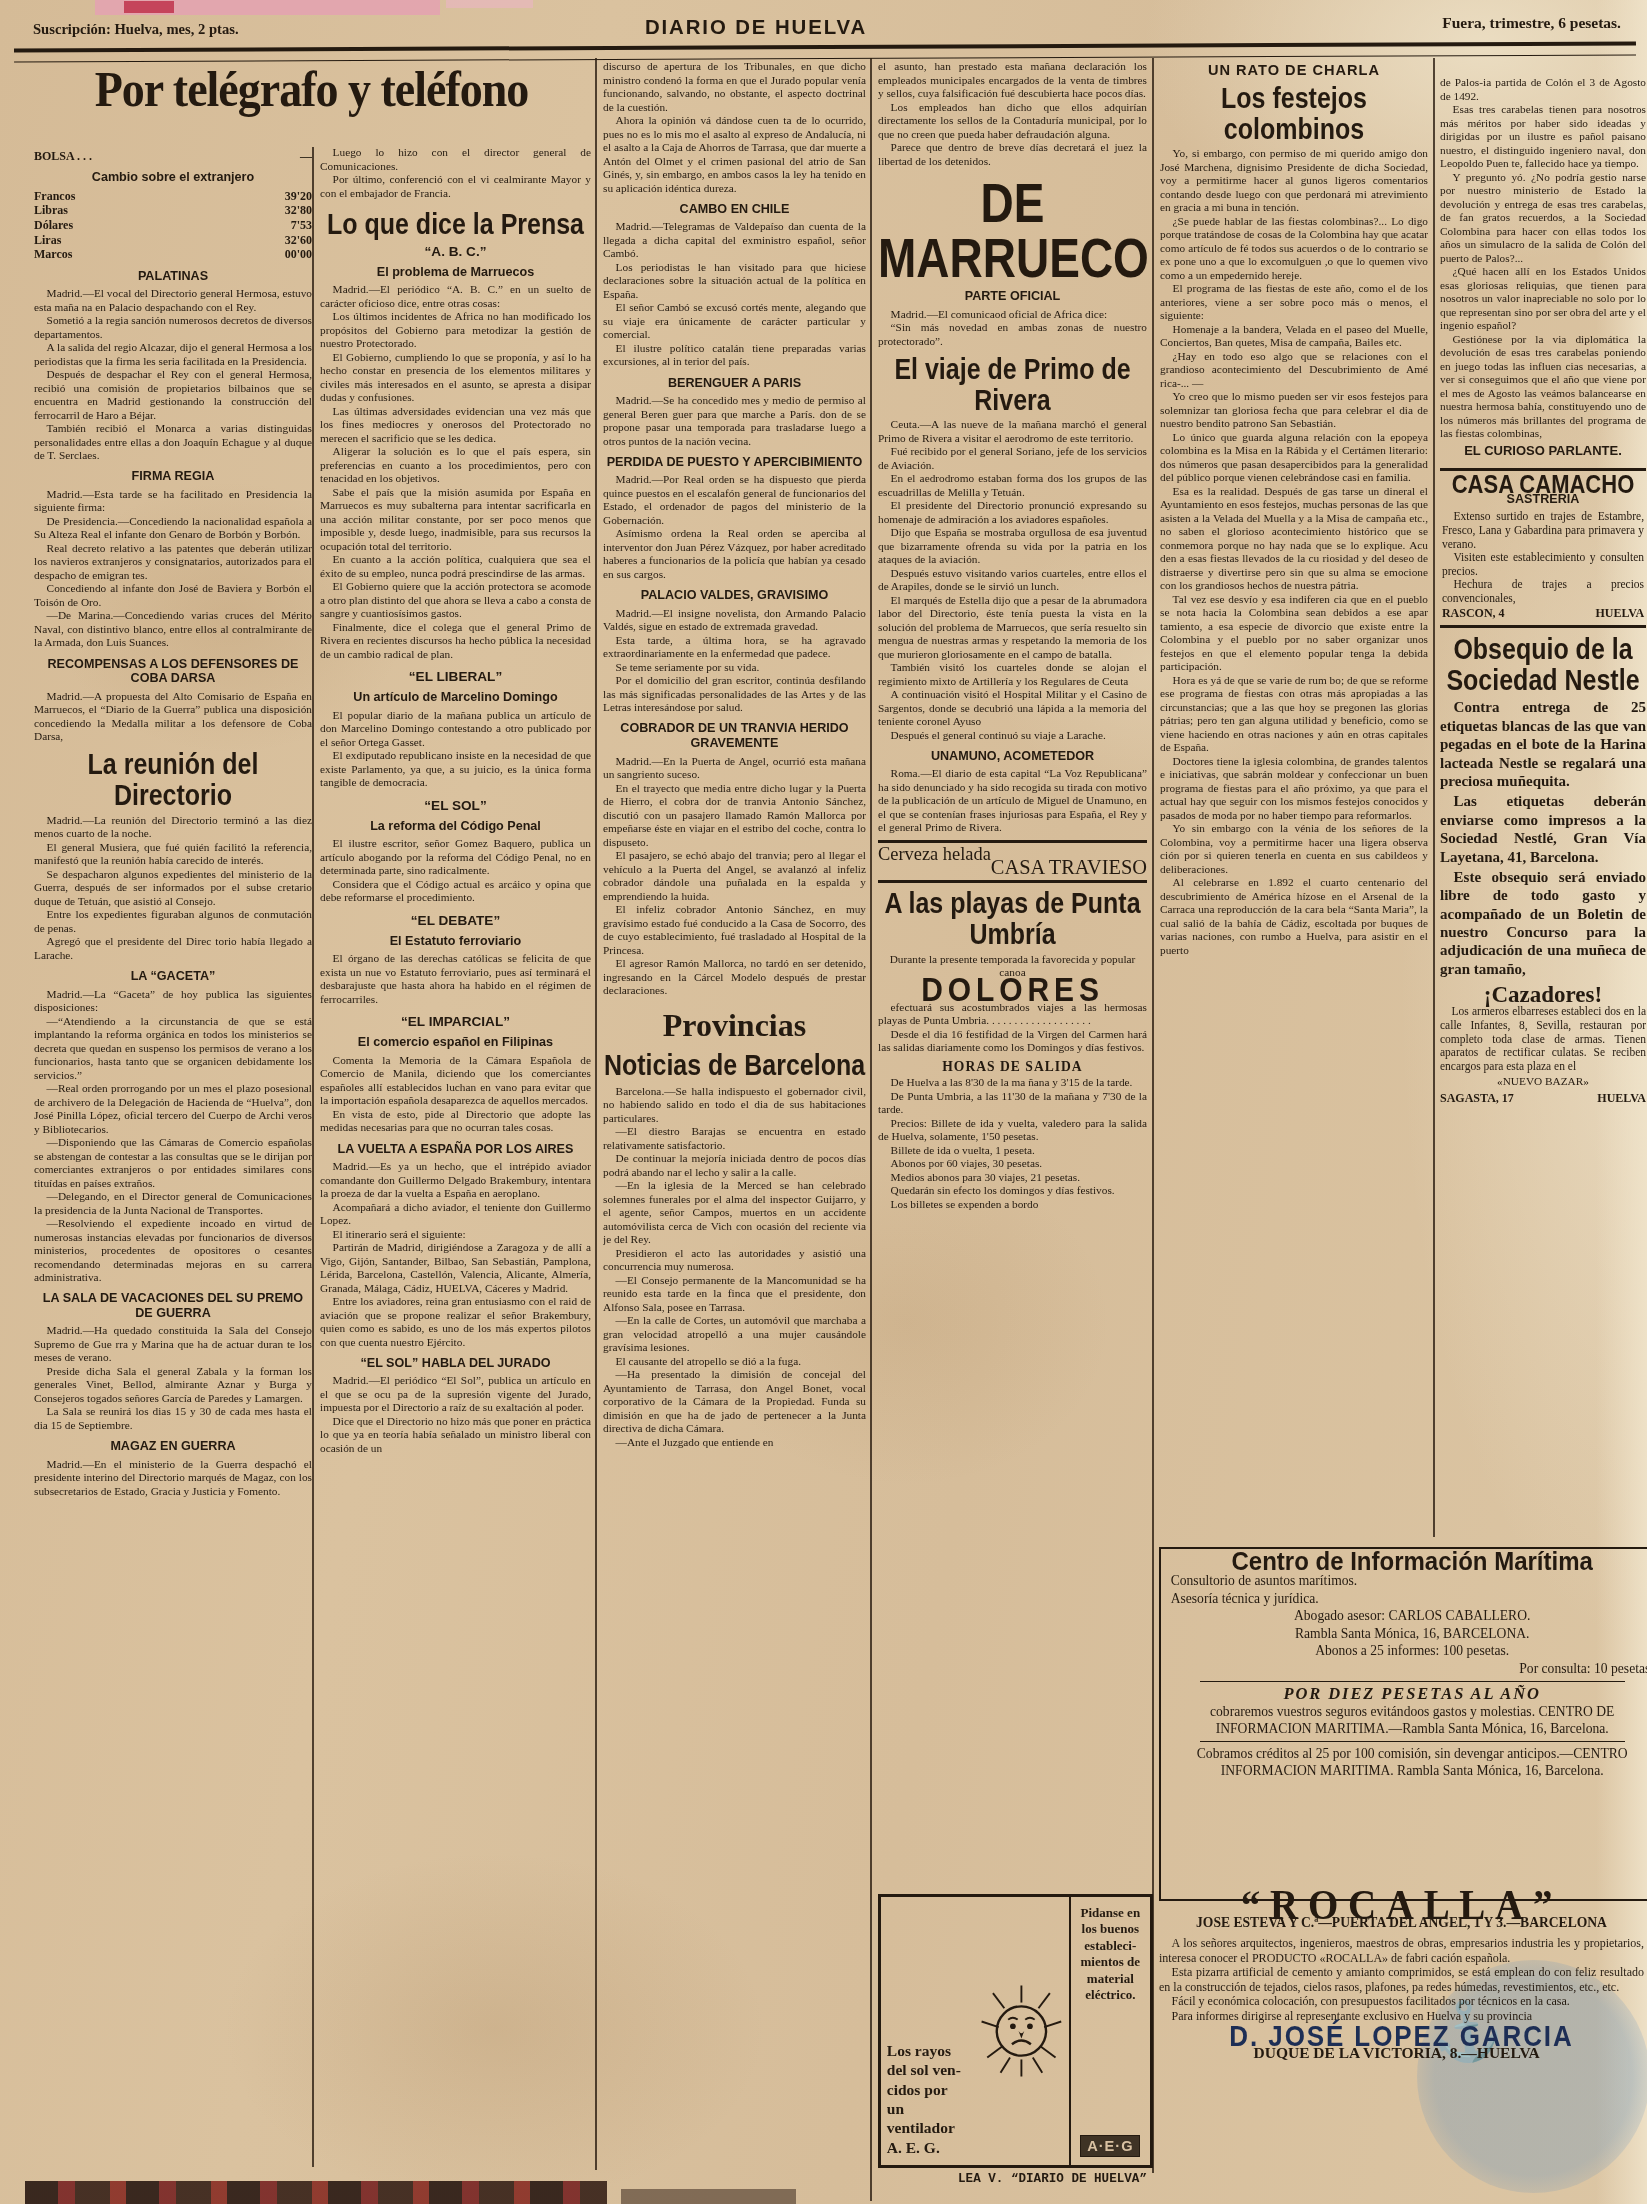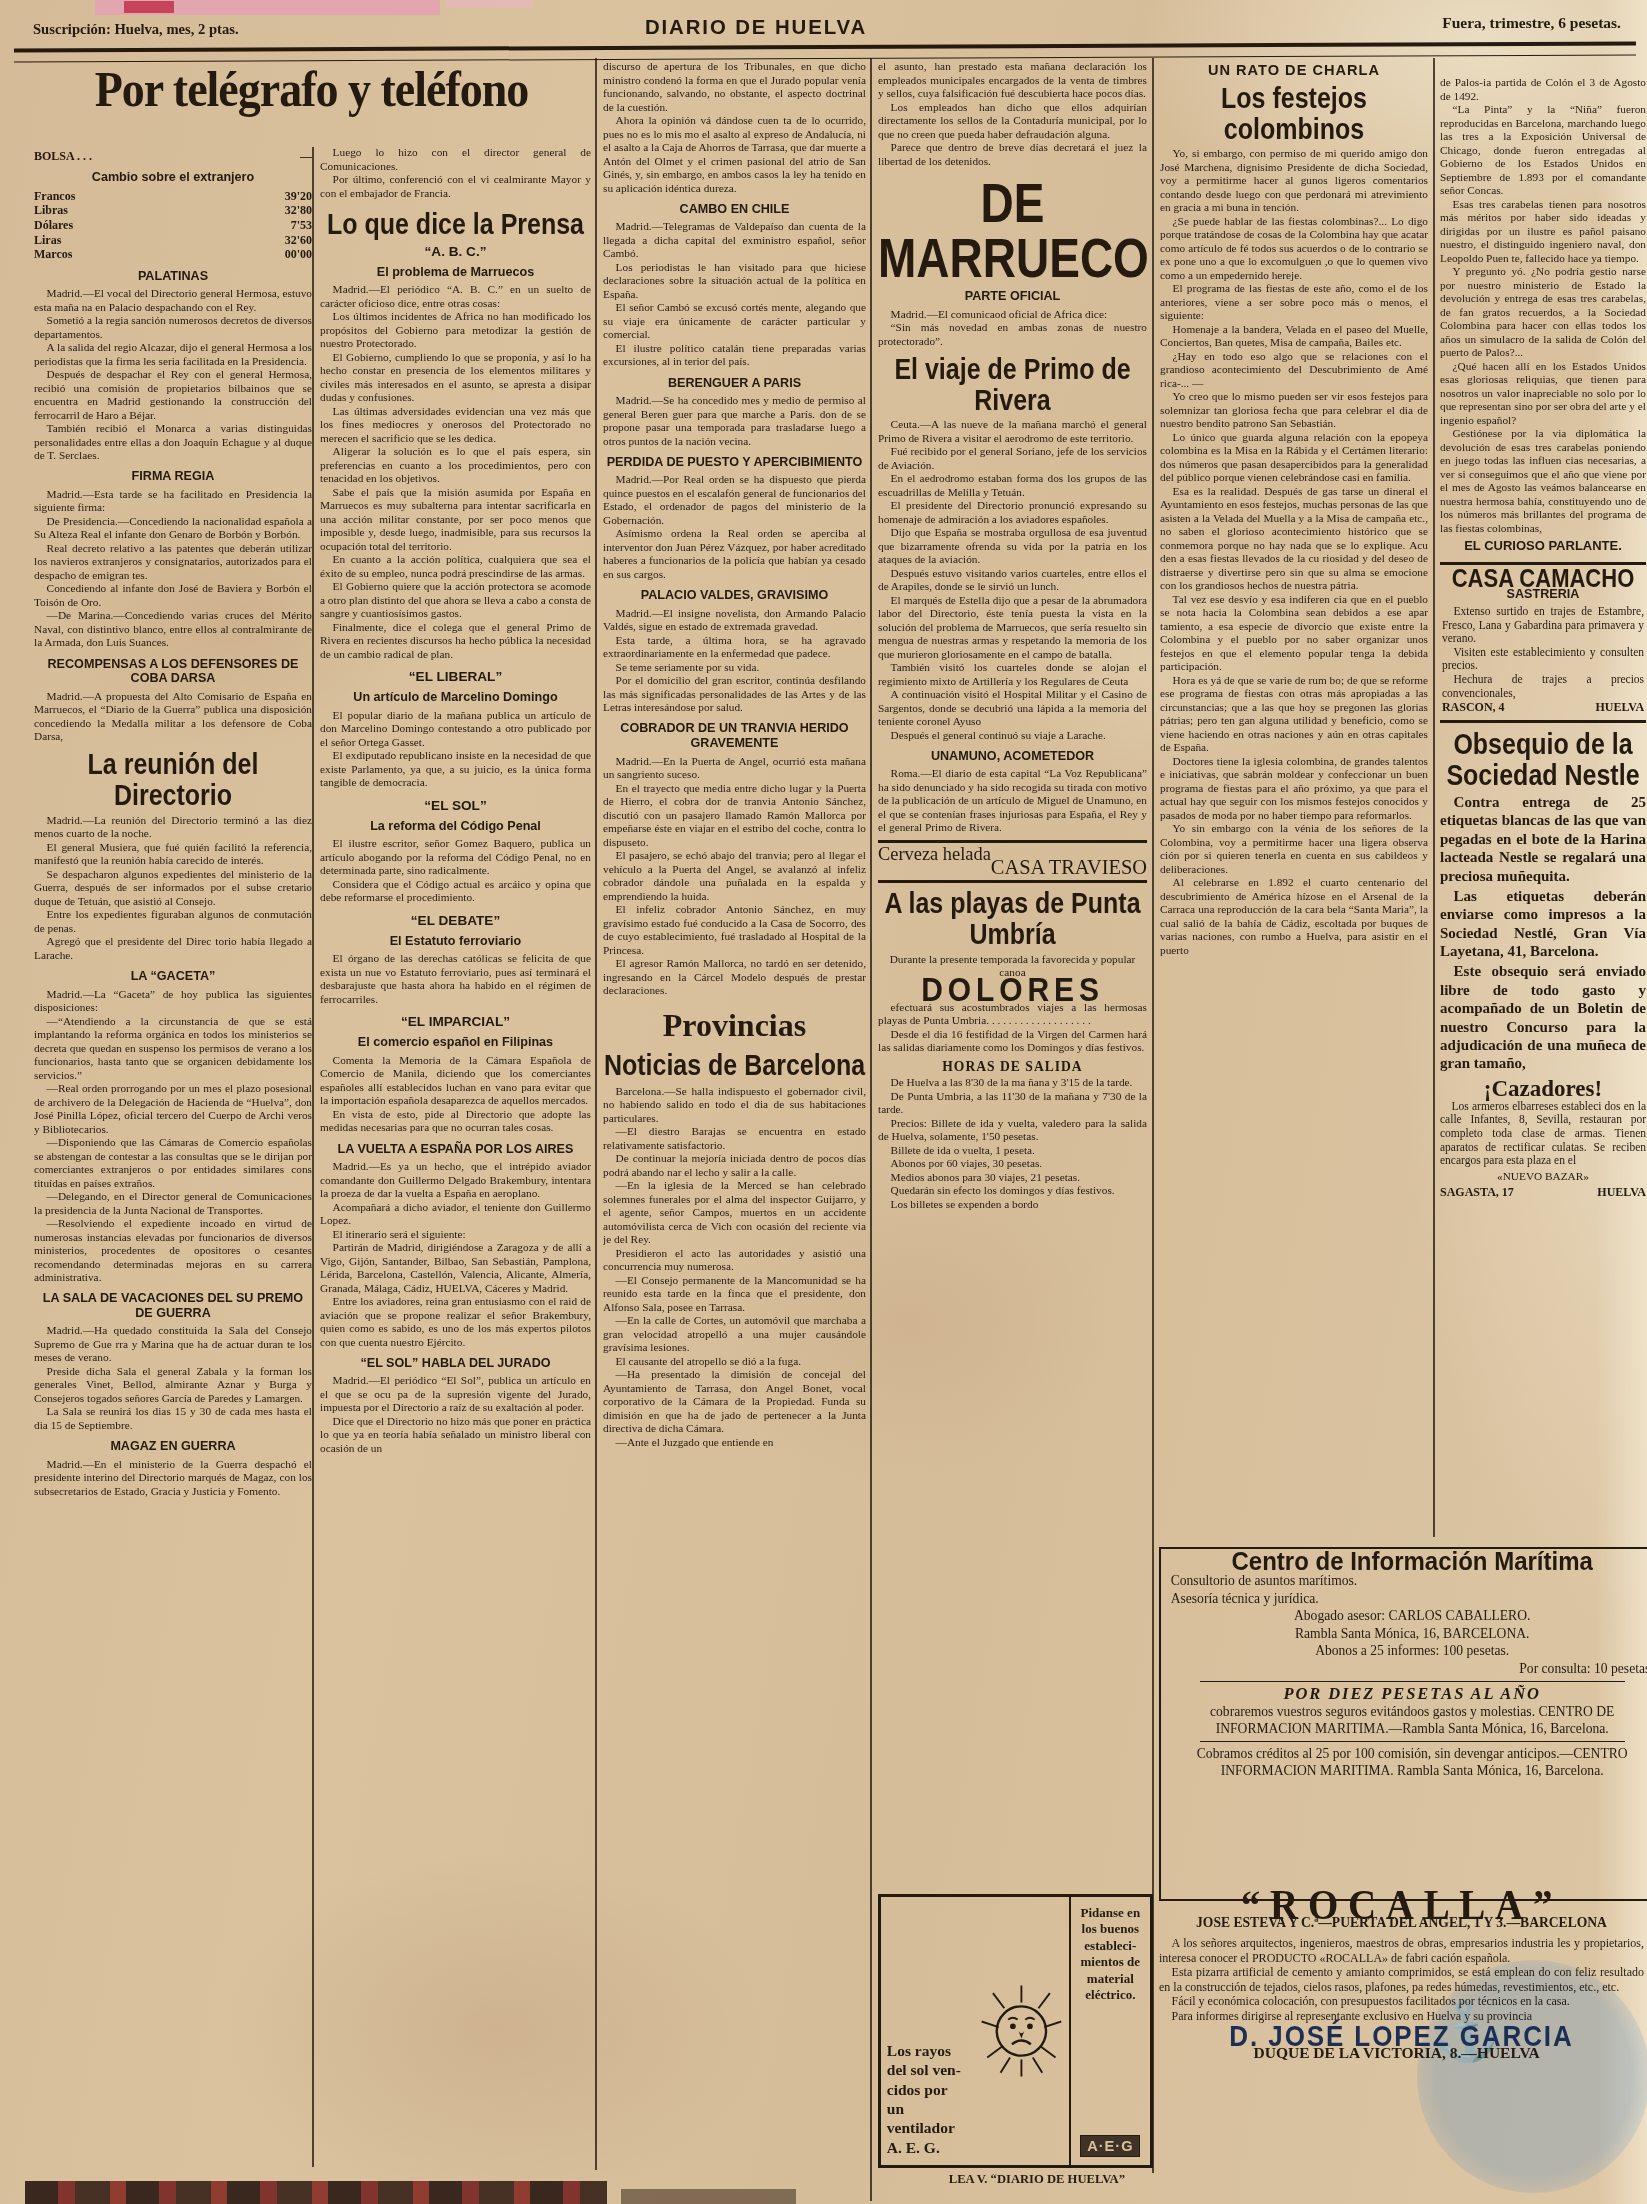--- a/index.html
+++ b/index.html
@@ -38,22 +38,22 @@
   #col-2{left:320px;top:146px;width:271px;height:2024px;}
   #col-3{left:603px;top:60px;width:263px;height:2131px;}
   #col-4{left:878px;top:60px;width:269px;height:1828px;}
   #col-5{left:1160px;top:60px;width:268px;height:1479px;}
   #col-6{left:1440px;top:76px;width:206px;height:1479px;}
   #box-centro{left:1159px;top:1547px;width:483px;height:342px;position:absolute;
     border:2.4px solid #241a10;padding:3.9px 9.7px;font-size:13.6px;line-height:16.5px;text-align:center;}
   #box-rocalla{left:1159px;top:1898px;width:485px;height:297px;position:absolute;font-size:12px;line-height:14.6px;text-align:justify;}
   #aeg{left:878px;top:1894px;width:269px;height:268px;position:absolute;border:3.9px solid #241a10;
     display:flex;align-items:stretch;}
-  .lea{position:absolute;left:856px;top:2172px;width:269px;text-align:right;
-    font-family:Liberation Serif, serif;font-weight:bold;font-size:12.6px;}
+  .lea{position:absolute;left:918px;top:2172px;width:269px;text-align:center;
+    font-family:Liberation Mono, monospace;font-weight:bold;font-size:12.6px;}
 
   .vrule{position:absolute;width:1.9px;background:rgba(44,30,18,.8);}
   #vr-1{left:312px;top:147px;height:2020px;}
   #vr-2{left:595px;top:58px;height:2112px;}
   #vr-3{left:870px;top:58px;height:2143px;}
   #vr-4{left:1152px;top:58px;height:2115px;}
   #vr-5{left:1433px;top:58px;height:1479px;}
 
   .p{text-indent:12.6px;margin:0;}
   .p0{text-indent:0;margin:0;}
@@ -314,21 +314,20 @@
       <div class="p">Lo único que guarda alguna relación con la epopeya colombina es la Misa en la Rábida y el Certámen literario: dos números que pasan desapercibidos para la generalidad del público porque vienen celebrándose casi en familia.</div>
       <div class="p">Esa es la realidad. Después de gas tarse un dineral el Ayuntamiento en esos festejos, muchas personas de las que asisten a la Velada del Muella y a la Misa de campaña etc., no saben el glorioso acontecimiento histórico que se conmemora porque no hay nada que se lo explique. Acu den a esas fiestas llevados de la cu riosidad y del deseo de distraerse y divertirse pero sin que su alma se emocione con los grandiosos hechos de nuestra pátria.</div>
       <div class="p">Tal vez ese desvío y esa indiferen cia que en el pueblo se nota hacia la Colombina sean debidos a ese apar tamiento, a esa especie de divorcio que existe entre la Colombina y el pueblo por no saber organizar unos festejos en que el elemento popular tenga la debida participación.</div>
       <div class="p">Hora es yá de que se varie de rum bo; de que se reforme ese programa de fiestas con otras más apropiadas a las circunstancias; que a las que hoy se pregonen las glorias pátrias; pero ten gan alguna utilidad y beneficio, como se viene haciendo en otras naciones y aún en otras capitales de España.</div>
       <div class="p">Doctores tiene la iglesia colombina, de grandes talentos e iniciativas, que sabrán moldear y confeccionar un buen programa de fiestas para el año próximo, ya que para el actual hay que seguir con los mismos festejos conocidos y pasados de moda por no haber tiempo para reformarlos.</div>
       <div class="p">Yo sin embargo con la vénia de los señores de la Colombina, voy a permitirme hacer una ligera observa ción por si quieren tenerla en cuenta en sus cabildeos y deliberaciones.</div>
       <div class="p">Al celebrarse en 1.892 el cuarto centenario del descubrimiento de América hízose en el Arsenal de la Carraca una reproducción de la cara bela “Santa Maria”, la cual salió de la bahía de Cádiz, escoltada por buques de varias naciones, con rumbo a Huelva, para asistir en el puerto</div>
     </div>
   <div class="col" id="col-6">
       <div class="p0">de Palos-ia partida de Colón el 3 de Agosto de 1492.</div>
-      <div class="p">“La Pinta” y la “Niña” fueron reproducidas en Barcelona, marchando luego las tres a la Exposición Universal de Chicago, donde fueron entregadas al Gobierno de los Estados Unidos en Septiembre de 1.893 por el comandante señor Concas.</div>
       <div class="p">Esas tres carabelas tienen para nosotros más méritos por haber sido ideadas y dirigidas por un ilustre es pañol paisano nuestro, el distinguido ingeniero naval, don Leopoldo Puen te, fallecido hace ya tiempo.</div>
       <div class="p">Y pregunto yó. ¿No podría gestio narse por nuestro ministerio de Estado la devolución y entrega de esas tres carabelas, de fan gratos recuerdos, a la Sociedad Colombina para hacer con ellas todos los años un simulacro de la salida de Colón del puerto de Palos?...</div>
       <div class="p">¿Qué hacen allí en los Estados Unidos esas gloriosas reliquias, que tienen para nosotros un valor inapreciable no solo por lo que representan sino por ser obra del arte y el ingenio español?</div>
       <div class="p">Gestiónese por la via diplomática la devolución de esas tres carabelas poniendo en juego todas las influen cias necesarias, a ver si conseguimos que el año que viene por el mes de Agosto las veámos balancearse en nuestra hermosa bahía, constituyendo uno de los números más brillantes del programa de las fiestas colombinas,</div>
       <div class="sig">EL CURIOSO PARLANTE.</div>
       <div class="adbox">
         <div class="adtitle">CASA CAMACHO</div>
         <div class="adsub">SASTRERIA</div>
         <div class="pcaz">Extenso surtido en trajes de Estambre, Fresco, Lana y Gabardina para primavera y verano.</div>
         <div class="pcaz">Visiten este establecimiento y consulten precios.</div>

